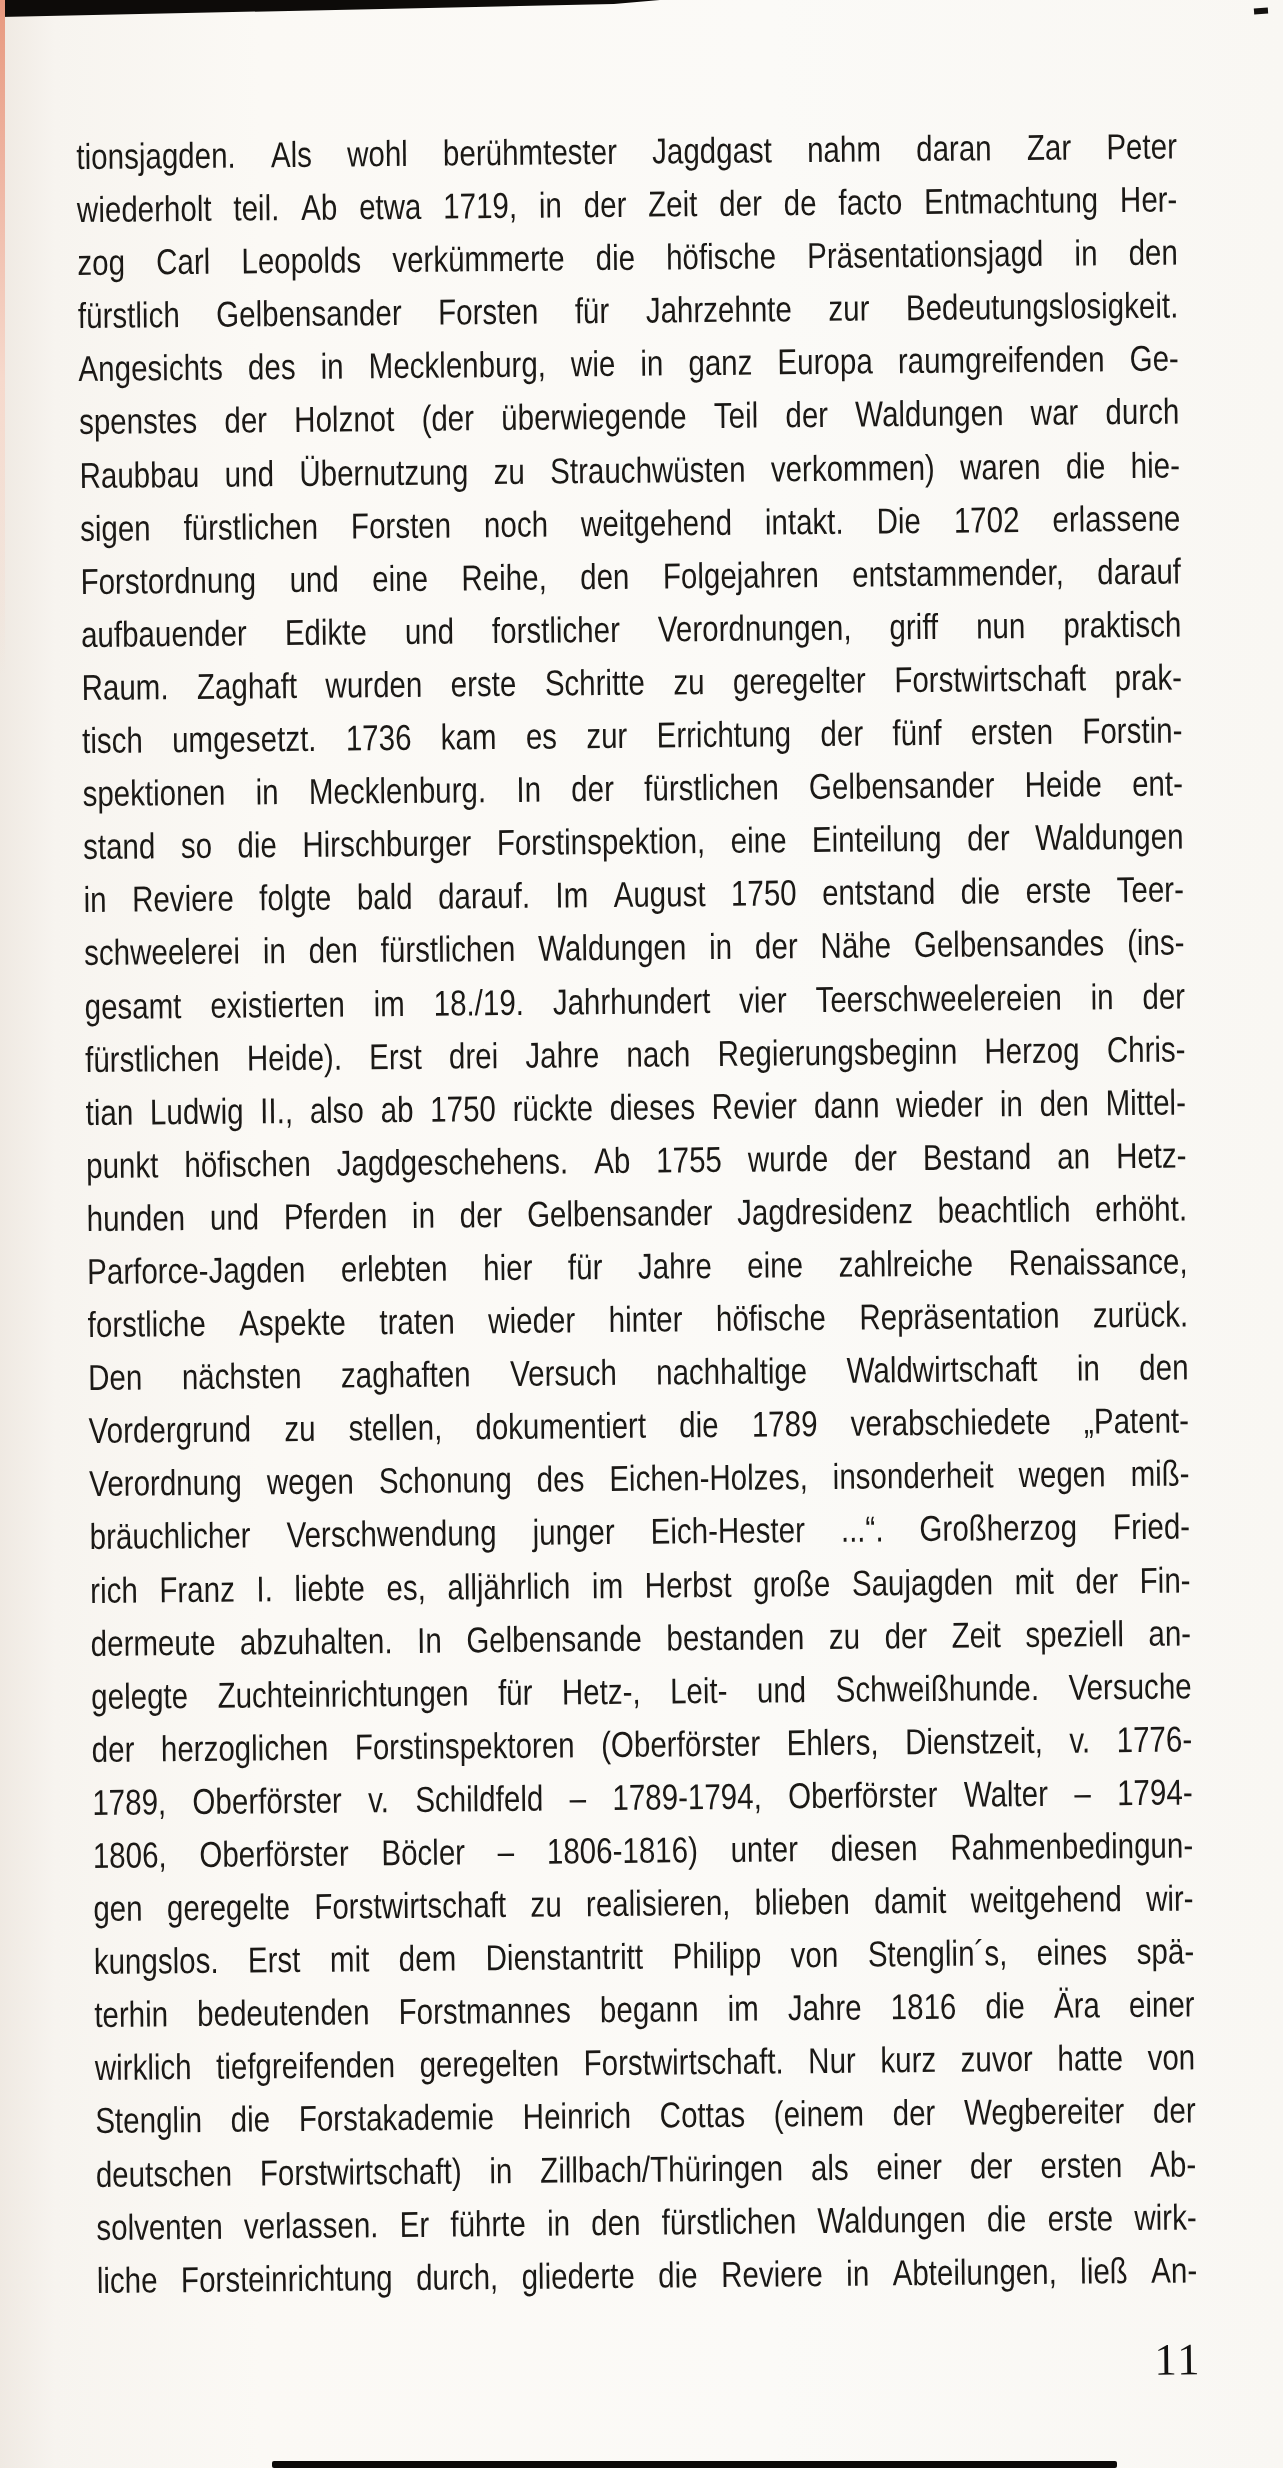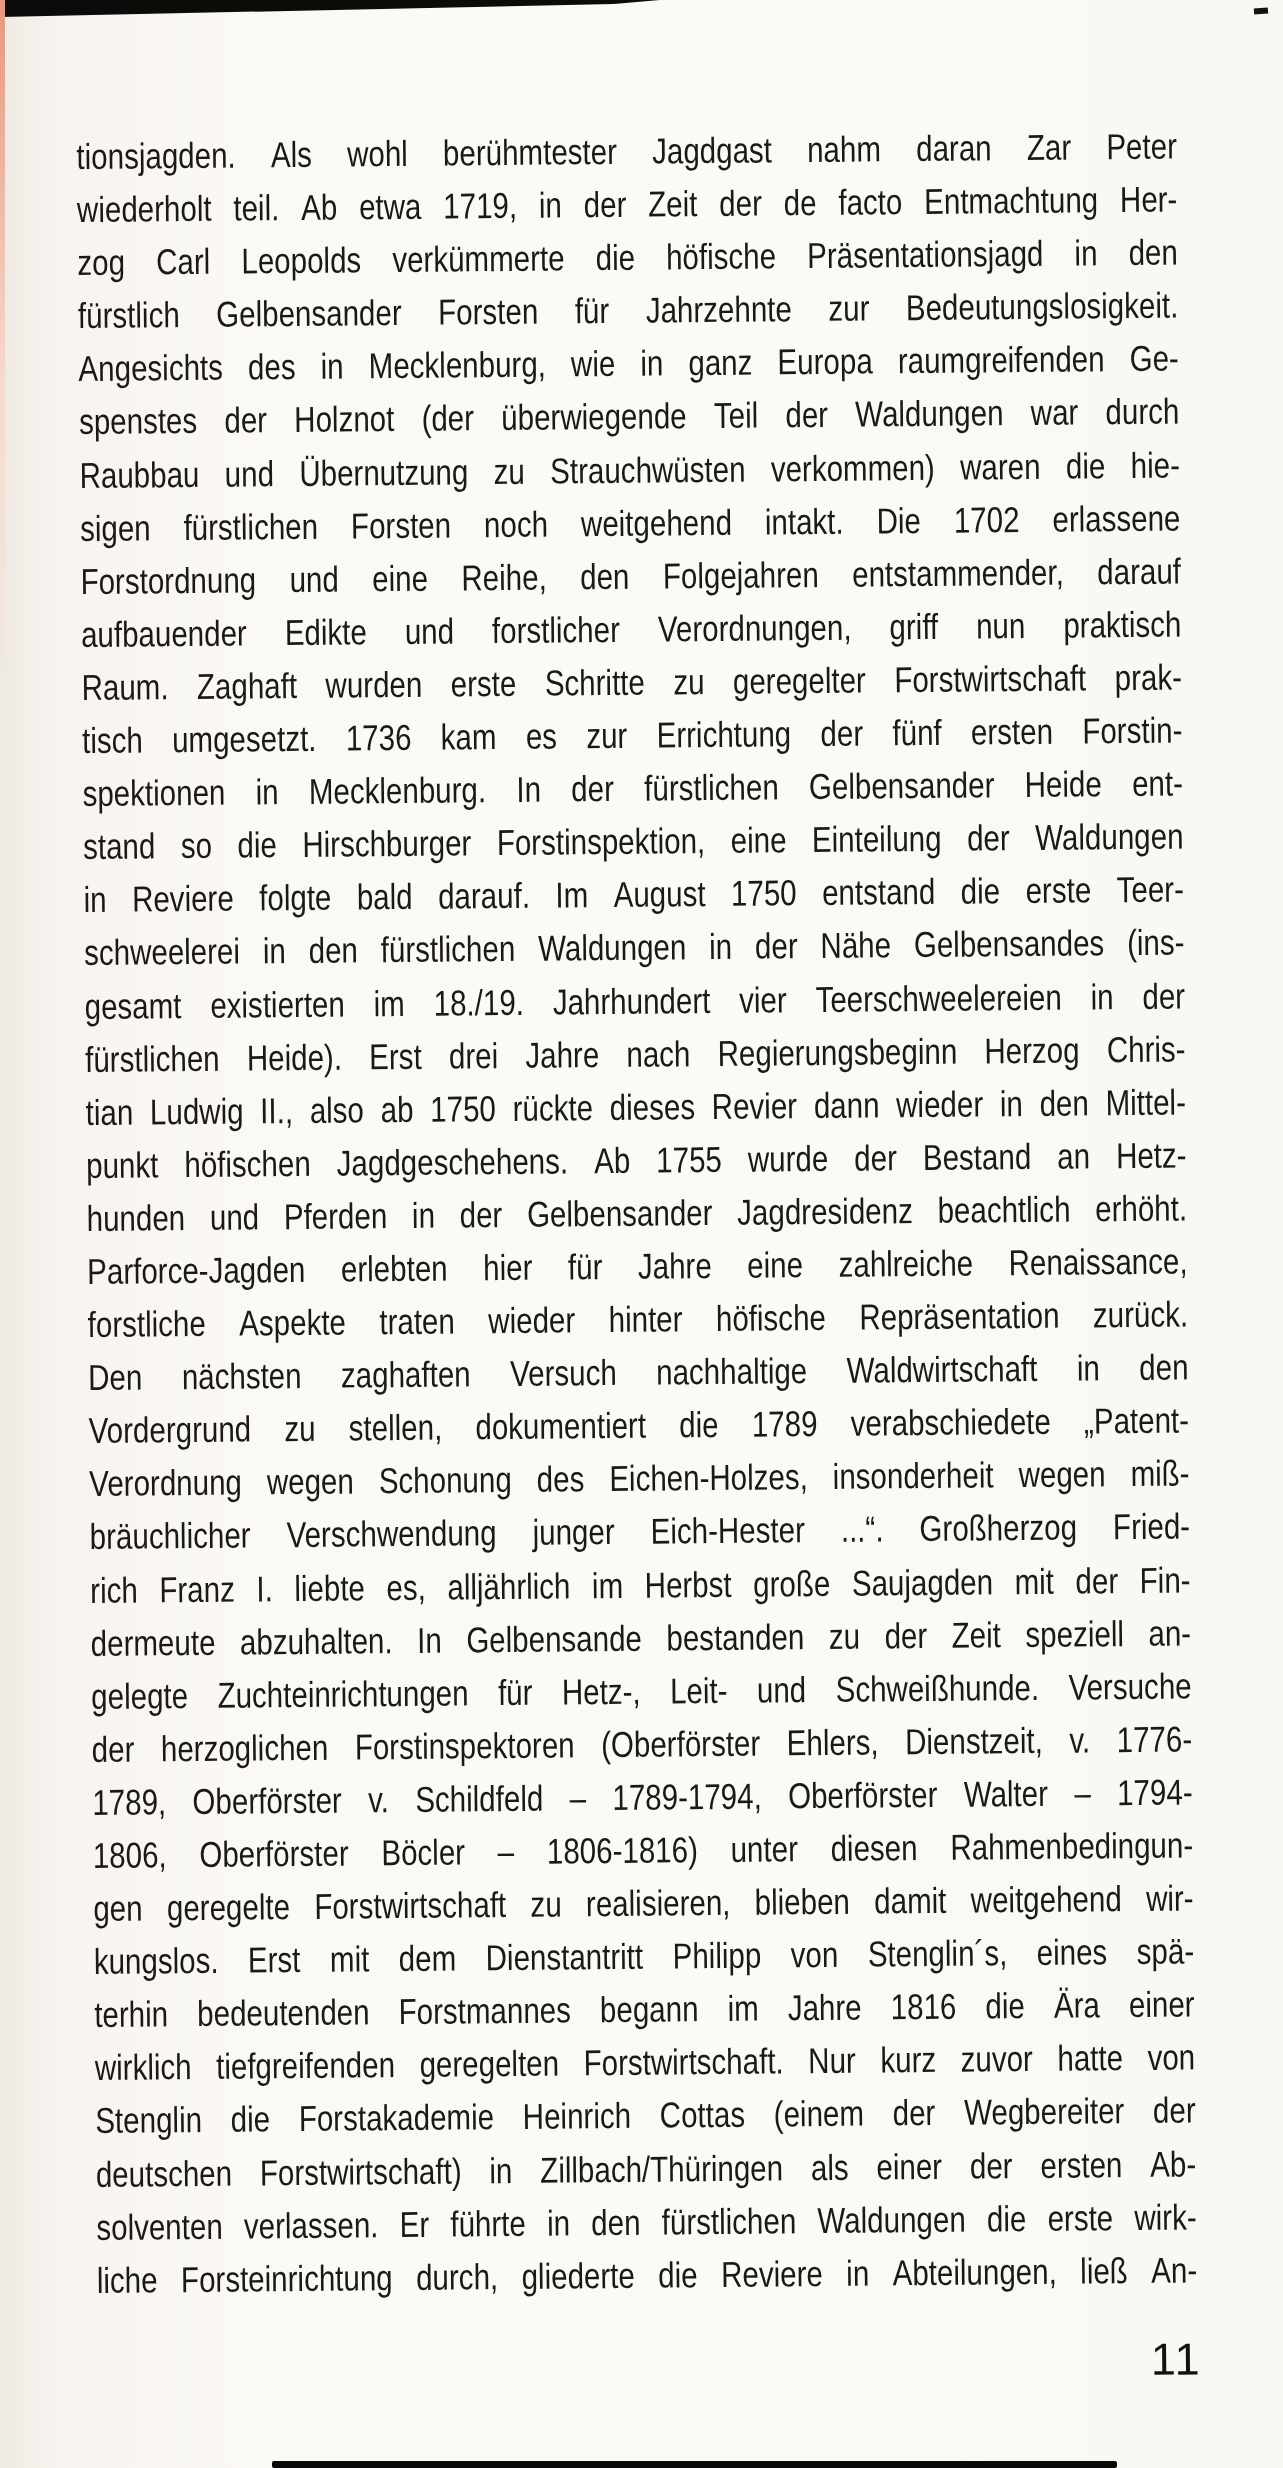--- a/index.html
+++ b/index.html
@@ -71,21 +71,21 @@
     white-space: pre;
   }
   .line span { display: inline-block; }
 
   .page-number {
     position: absolute;
     left: 1090px;
     top: 2344px;
     width: 100px;
     text-align: right;
-    font-family: Liberation Sans, sans-serif;
+    font-family: Liberation Serif, serif;
     font-size: 45px;
     color: #121110;
     letter-spacing: 2px;
   }
 </style>
 </head>
 <body>
 
 <div>
   <div class="top-edge"></div>

